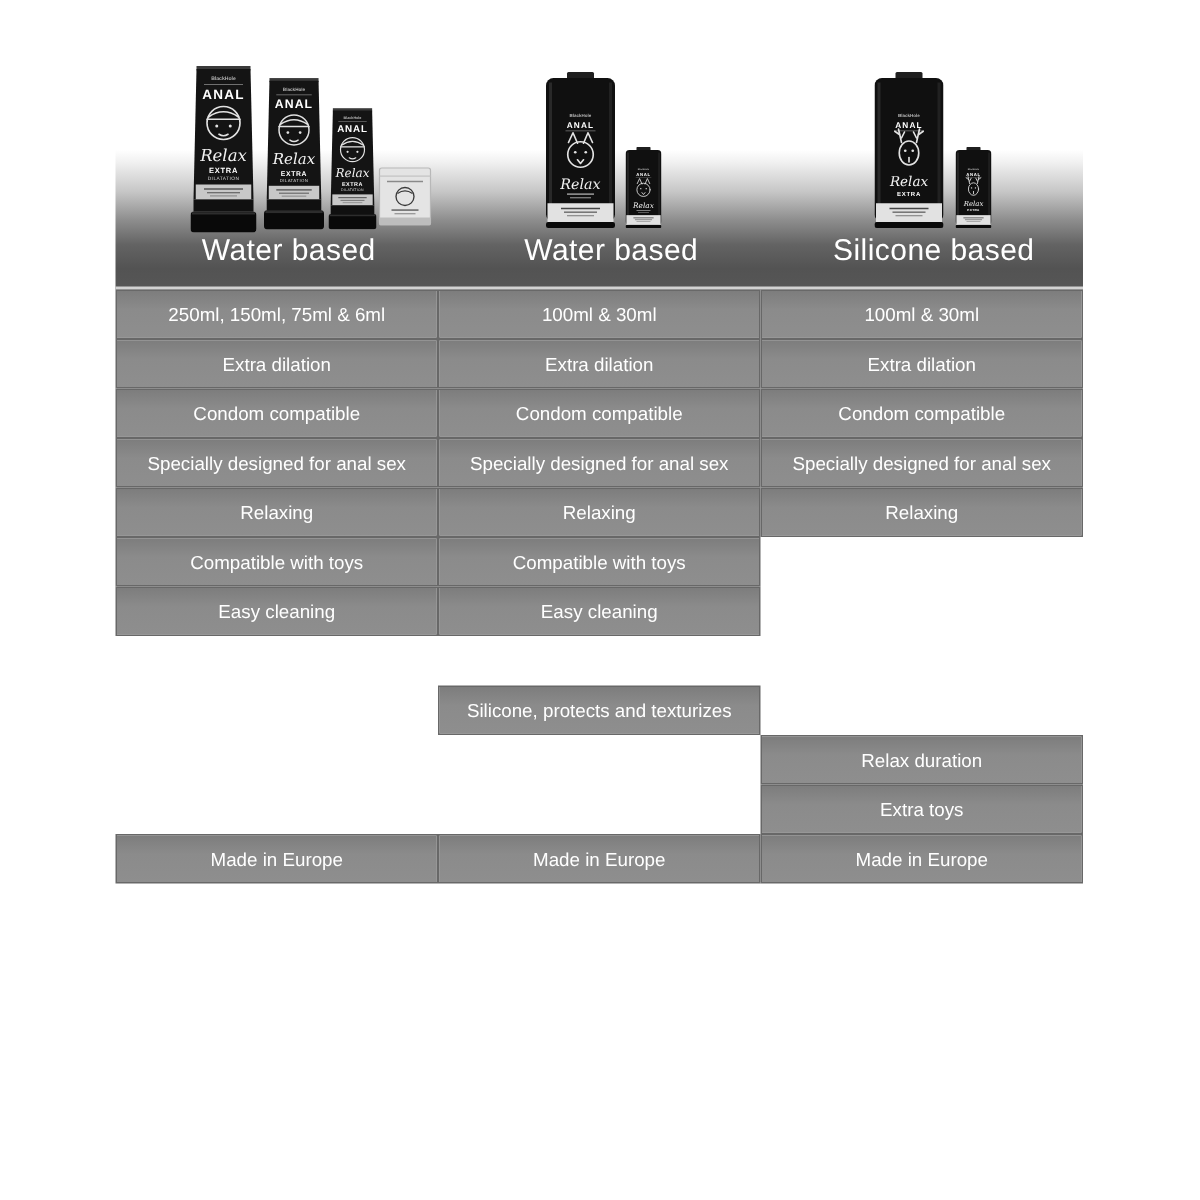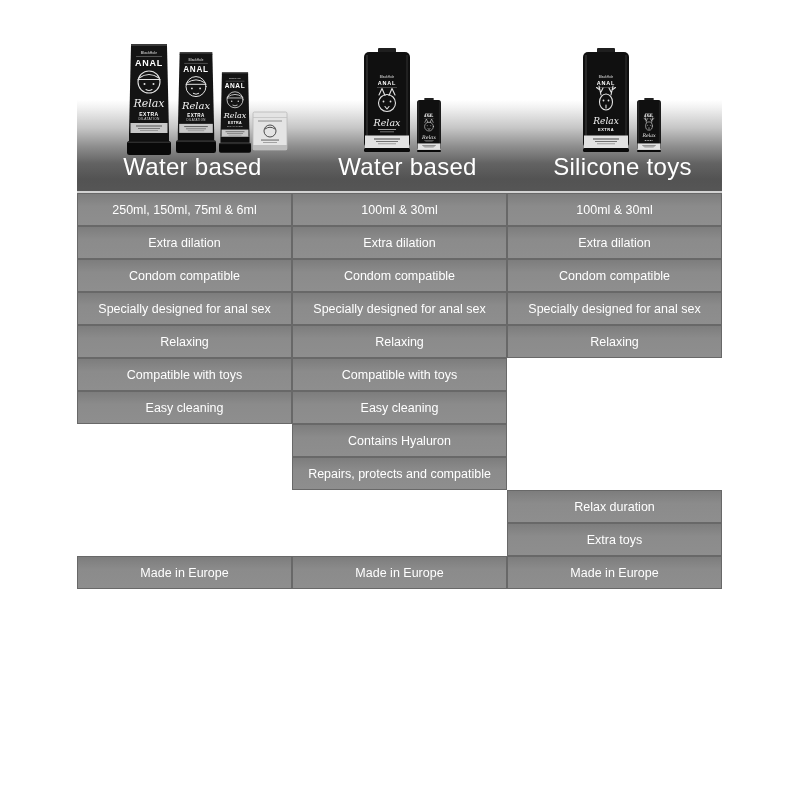--- a/index.html
+++ b/index.html
@@ -11,21 +11,21 @@
         background:linear-gradient(180deg,#ffffff 0%,#f2f2f2 8%,#c6c6c6 30%,
                    #8e8e8e 50%,#636363 68%,#535353 85%,#565656 100%);}
 
   
   .products{position:absolute;left:77px;top:28px;width:645px;height:128px;display:flex;}
   .products svg{width:215px;height:128px;display:block;}
 
   
   .headers{position:absolute;left:77px;top:143px;width:645px;height:48px;display:flex;}
   .hcell{flex:1;display:flex;align-items:center;justify-content:center;
-         color:#ffffff;font-size:24px;letter-spacing:.3px;margin-left:16px;}
+         color:#ffffff;font-size:20px;letter-spacing:.3px;margin-left:16px;}
 
   .grid-divider{position:absolute;left:77px;top:191px;width:645px;height:2px;background:#d2d2d2;}
 
   
   .grid{position:absolute;left:77px;top:193px;width:645px;}
   .row{display:flex;height:33px;}
   .cell{flex:1;box-sizing:border-box;border:1px solid #686868;
         background:linear-gradient(180deg,#7d7d7d 0%,#8b8b8b 40%,#8e8e8e 100%);
         color:#ffffff;font-size:12.5px;display:flex;align-items:center;
         justify-content:center;text-align:center;padding:0 8px;}
@@ -154,21 +154,21 @@
 
     <svg viewBox="0 0 215 128">
       <use href="#bottle-deer" x="76" y="20" width="46" height="104"></use>
       <use href="#bottle-deer" x="130" y="70" width="24" height="54"></use>
     </svg>
   </div>
 
   <div class="headers">
     <div class="hcell">Water based</div>
     <div class="hcell">Water based</div>
-    <div class="hcell">Silicone toys</div>
+    <div class="hcell">Silicone based</div>
   </div>
 
   <div class="grid-divider"></div>
 
   <div class="grid">
     <div class="row">
       <div class="cell">250ml, 150ml, 75ml &amp; 6ml</div>
       <div class="cell">100ml &amp; 30ml</div>
       <div class="cell">100ml &amp;  30ml</div>
     </div>
@@ -197,26 +197,25 @@
       <div class="cell">Compatible with toys</div>
       <div class="cell empty"></div>
     </div>
     <div class="row">
       <div class="cell">Easy cleaning</div>
       <div class="cell">Easy cleaning</div>
       <div class="cell empty"></div>
     </div>
     <div class="row">
       <div class="cell empty"></div>
-      <div class="cell">Contains Hyaluron</div>
-      <div class="cell empty"></div>
-    </div>
-    <div class="row">
-      <div class="cell empty"></div>
-      <div class="cell">Repairs, protects and compatible</div>
+      <div class="cell empty"></div>
+    </div>
+    <div class="row">
+      <div class="cell empty"></div>
+      <div class="cell">Silicone, protects and texturizes</div>
       <div class="cell empty"></div>
     </div>
     <div class="row">
       <div class="cell empty"></div>
       <div class="cell empty"></div>
       <div class="cell">Relax duration</div>
     </div>
     <div class="row">
       <div class="cell empty"></div>
       <div class="cell empty"></div>

